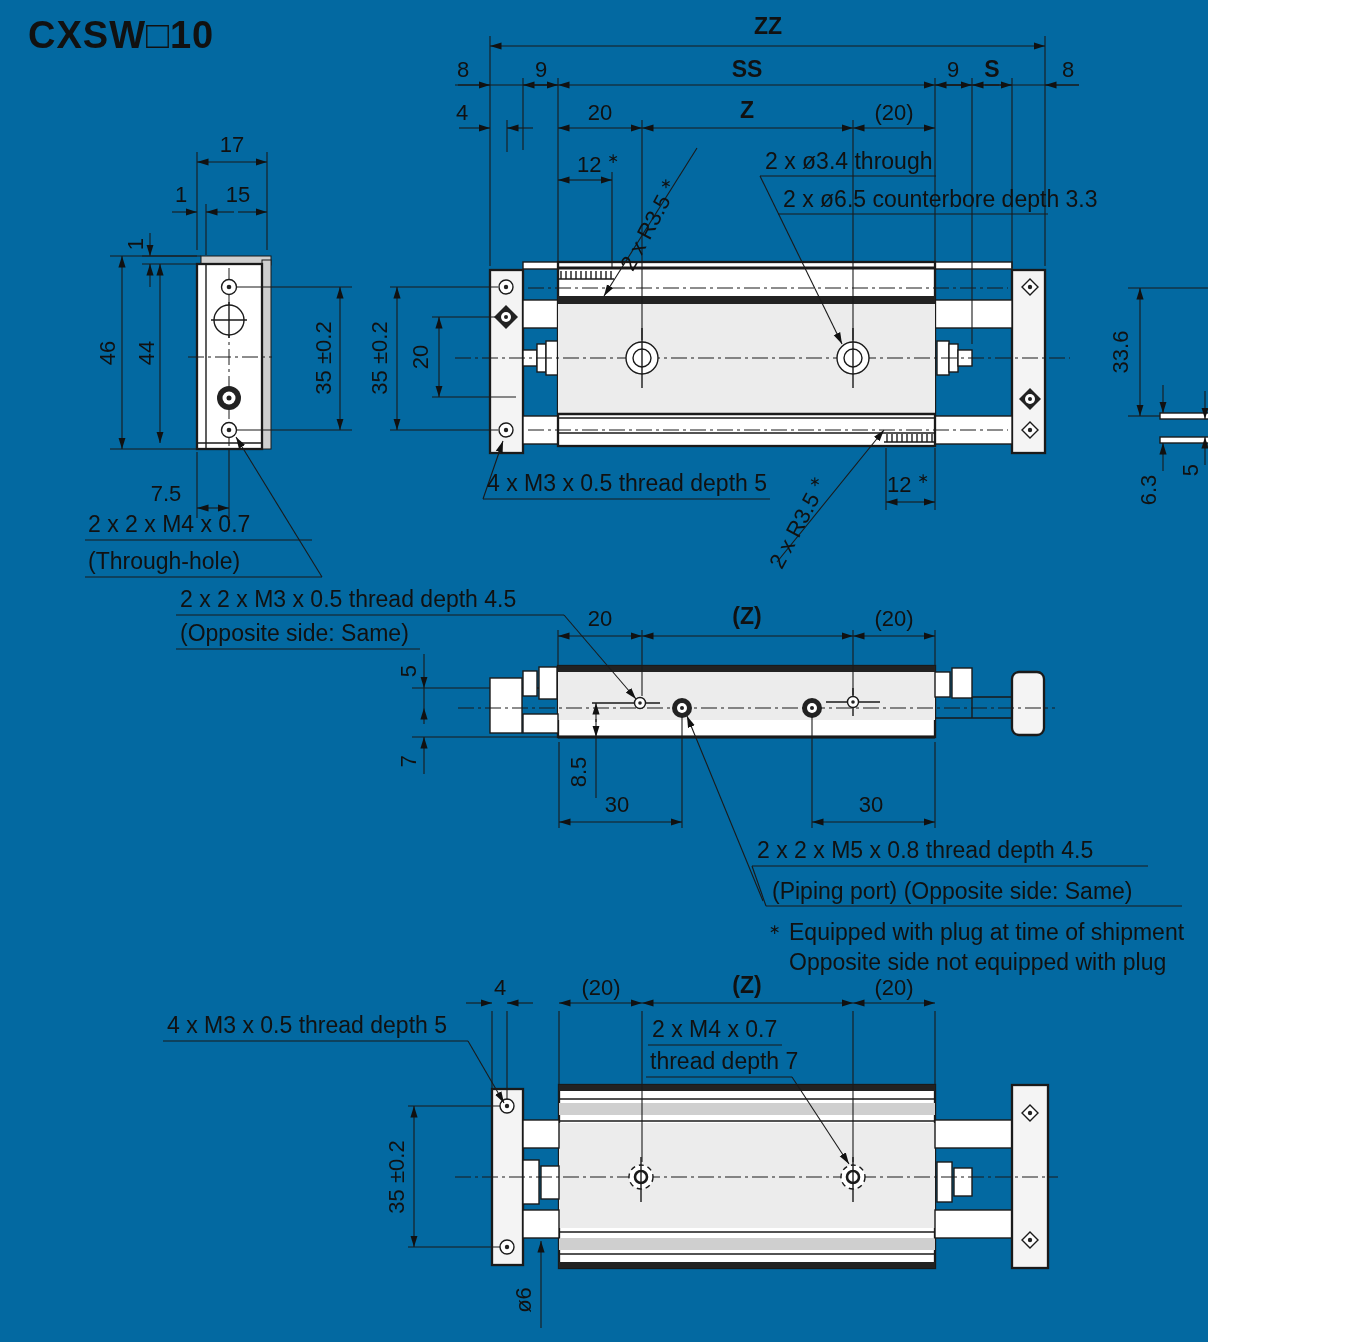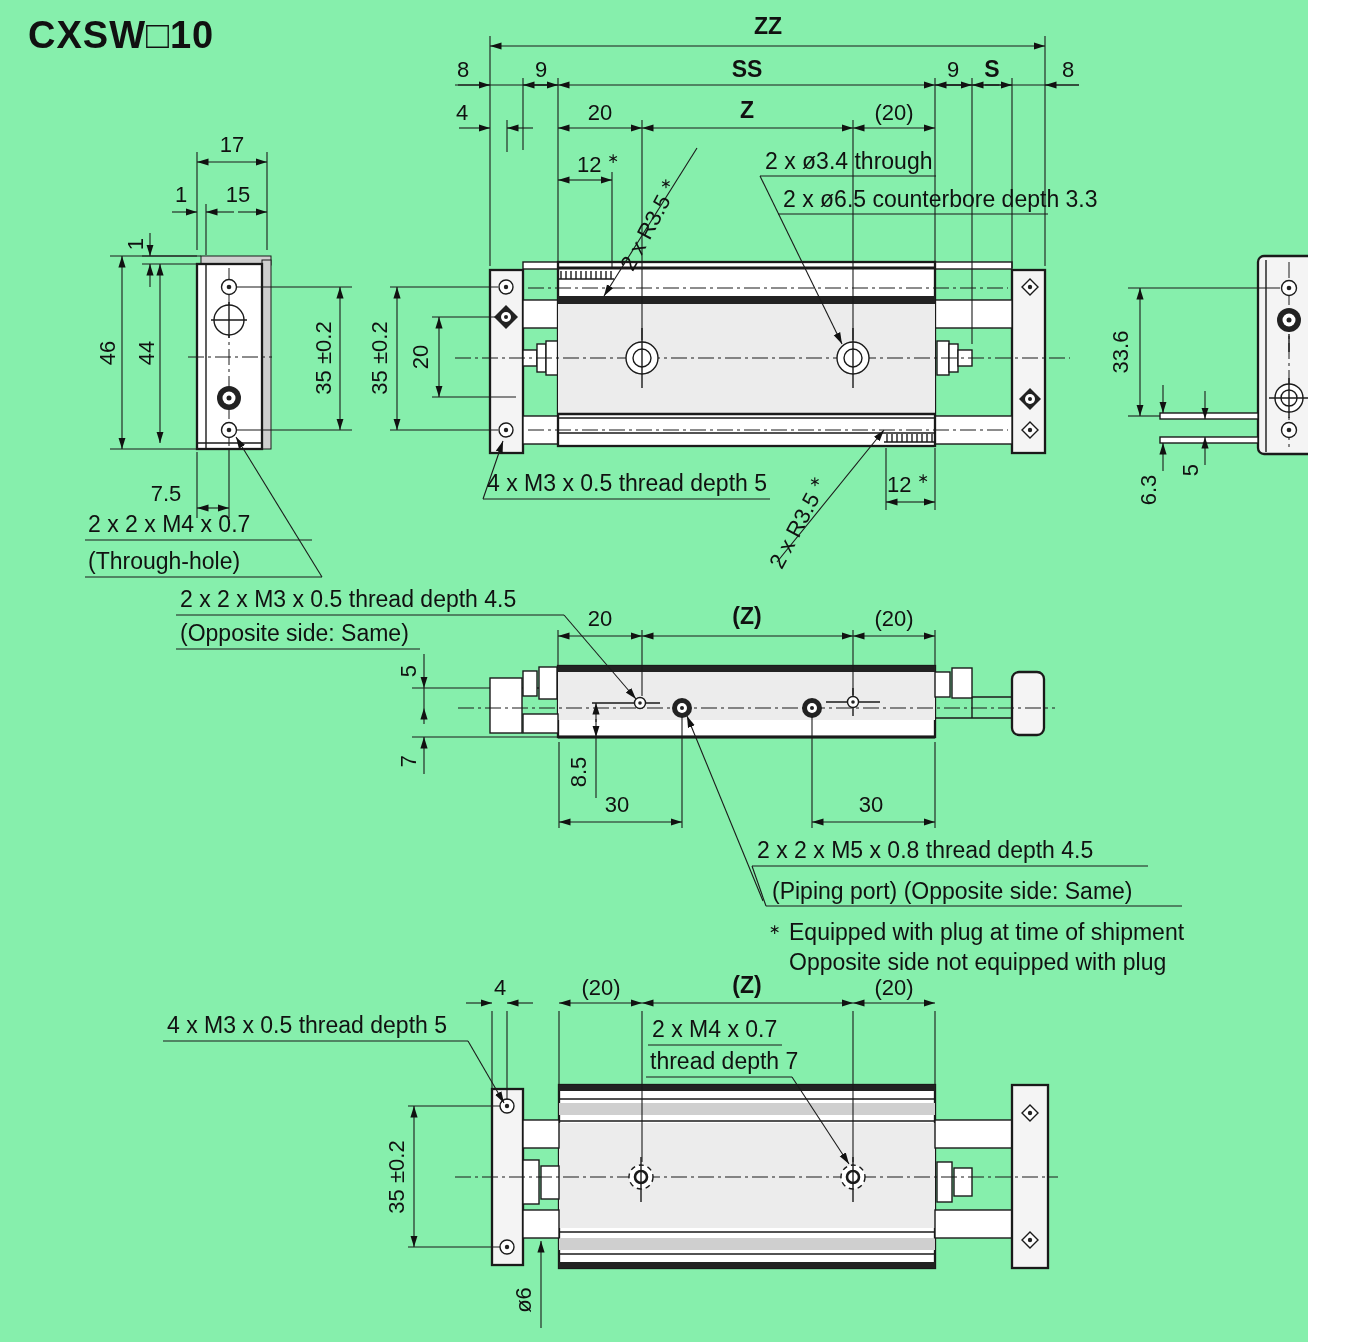--- a/index.html
+++ b/index.html
@@ -1,16 +1,16 @@
 <!DOCTYPE html>
 <html><head>
 <meta charset="utf-8">
 <style>
   html,body{margin:0;padding:0;background:#fff}
-  .stage{position:relative;width:1308px;height:1342px;background:#86efac;overflow:hidden}
+  .stage{position:relative;width:1208px;height:1342px;background:#0369a1;overflow:hidden}
   svg{display:block}
   svg text{font-family:"Liberation Sans","DejaVu Sans",sans-serif;font-size:22px;fill:#111}
   .b{font-weight:bold;font-size:23px}
   .ttl{font-size:38px;font-weight:bold;letter-spacing:1px}
   .nt{font-size:23px}
   .sm{font-size:14px}
   .s1{stroke:#1a1a1a;stroke-width:1.4;fill:none}
   .s2{stroke:#1a1a1a;stroke-width:2.3;fill:none}
   .s3{stroke:#1a1a1a;stroke-width:3.2;fill:none}
   .dim{stroke:#1a1a1a;stroke-width:1.1;fill:none}

